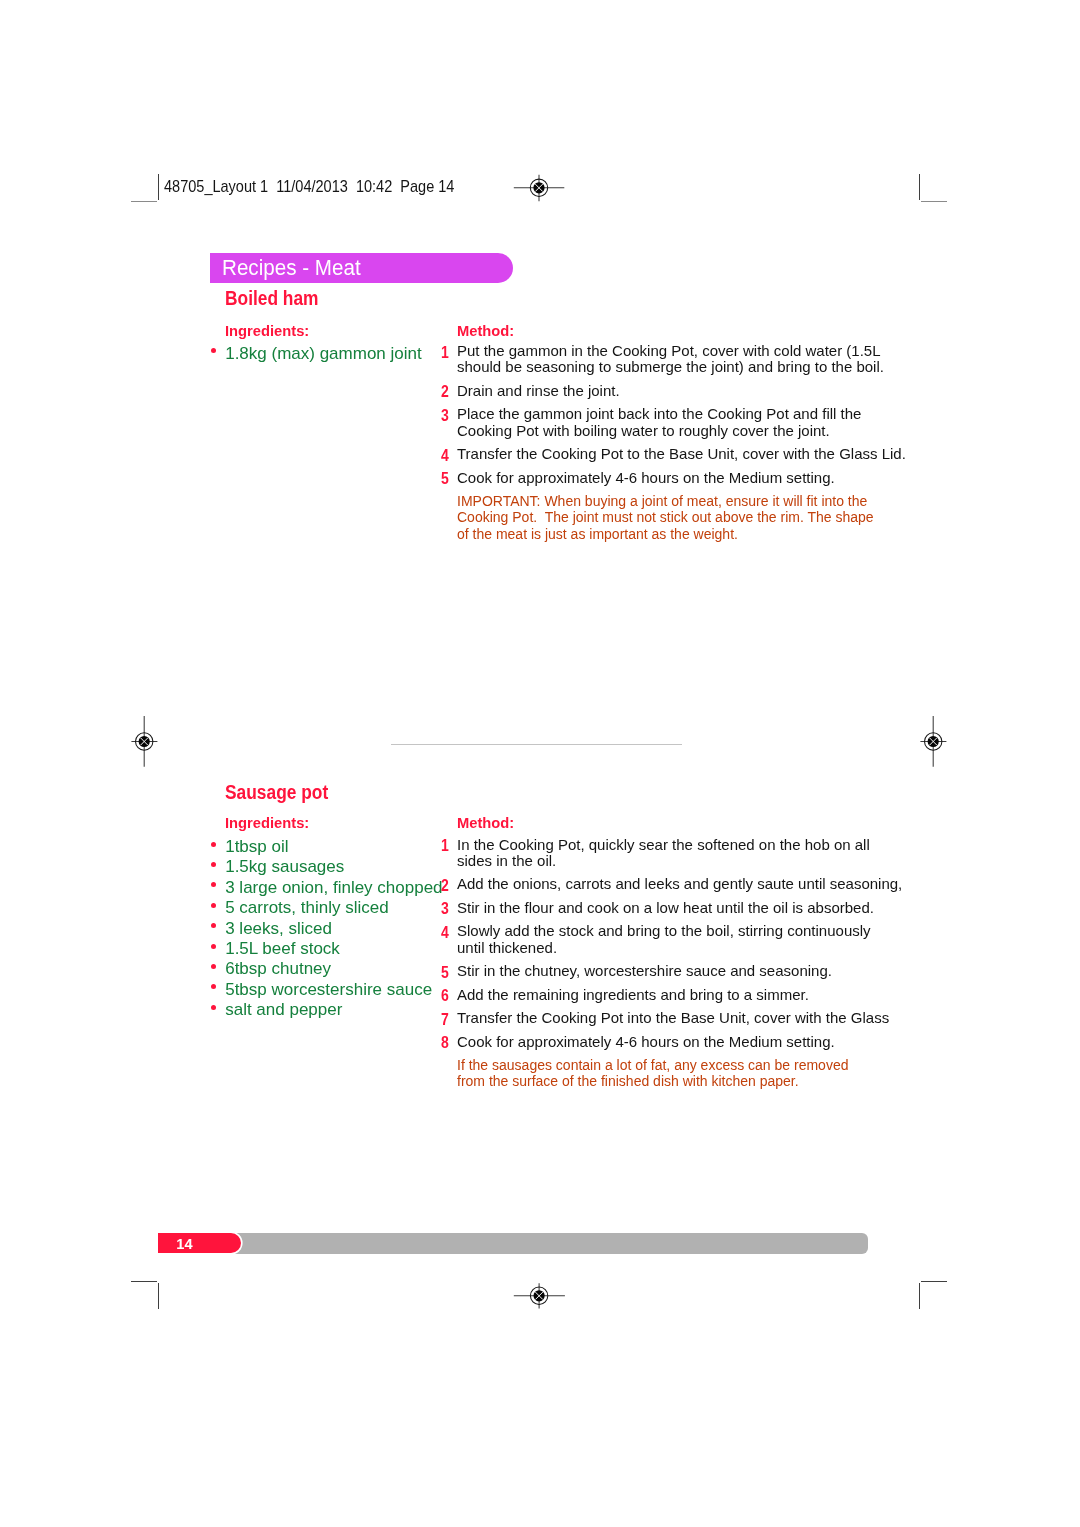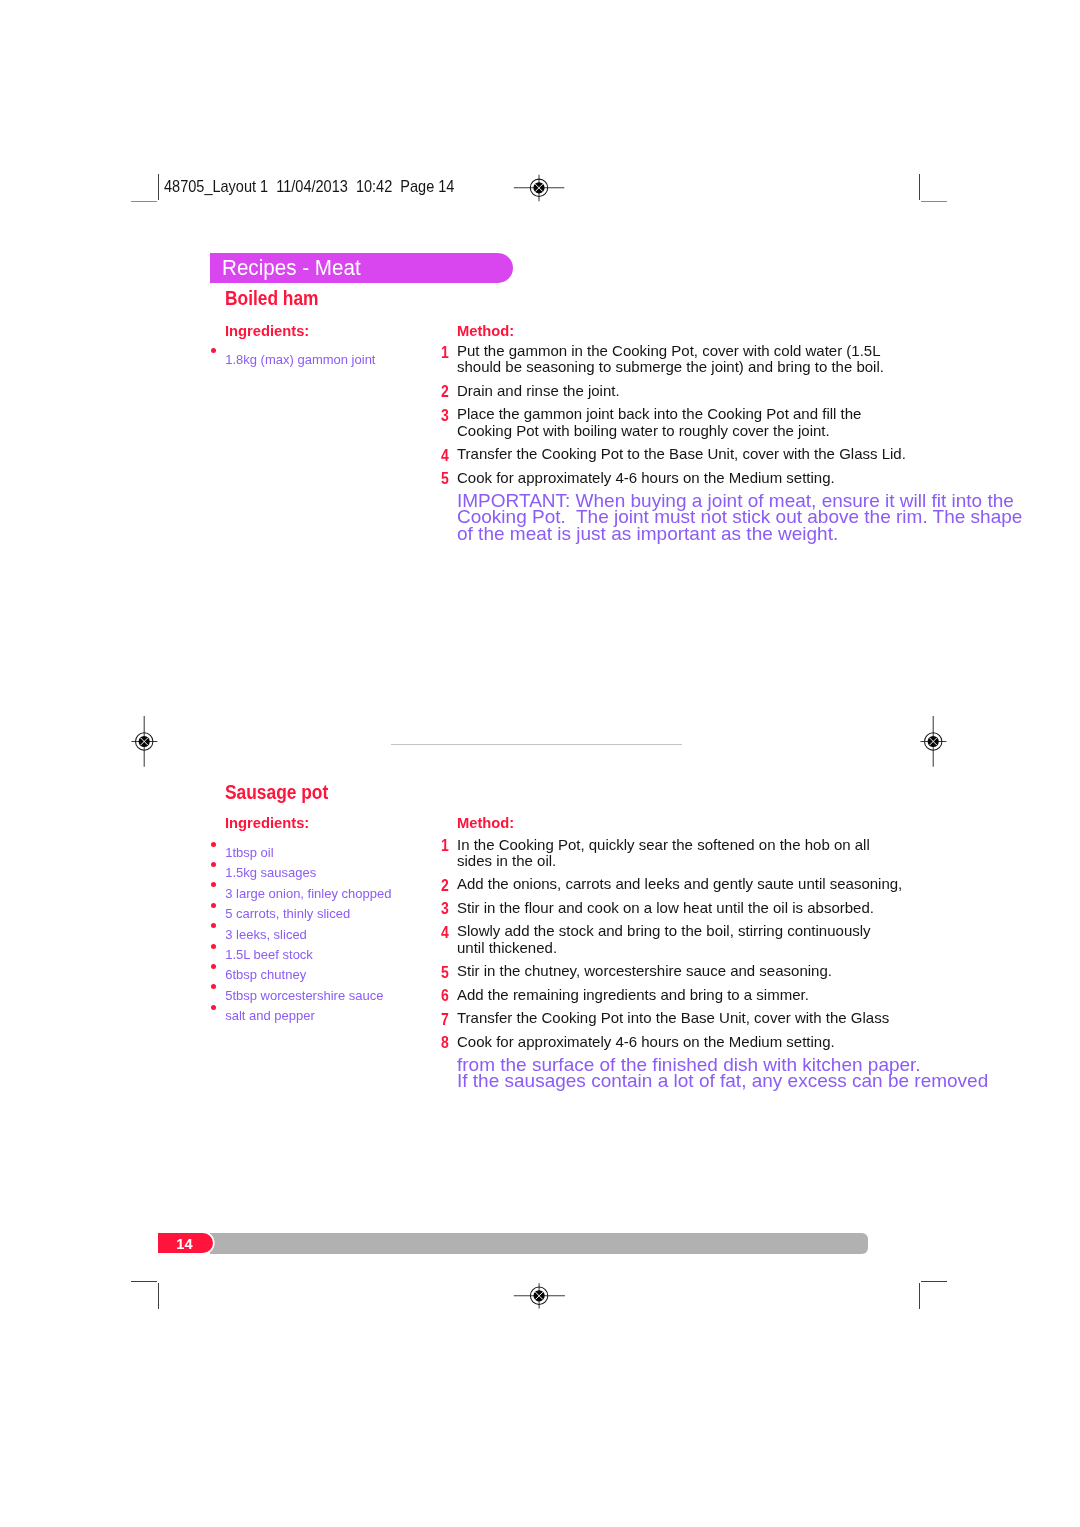--- a/index.html
+++ b/index.html
@@ -27,38 +27,38 @@
 
   
   .chead{position:absolute;color:#ff143c;font-size:15.5px;font-weight:bold;white-space:nowrap;
        transform:scaleX(.95);transform-origin:0 50%;}
 
   
   .ingr{position:absolute;}
   .ingr .row{position:relative;height:20.4px;}
   .ingr .bul{position:absolute;left:0;top:4.7px;width:5px;height:5px;border-radius:50%;
        background:#ff143c;}
-  .ingr .txt{position:absolute;left:14.6px;top:8px;font-size:13px;color:#8b5cf6;
+  .ingr .txt{position:absolute;left:14.6px;top:0;font-size:17px;color:#15803d;
        white-space:nowrap;}
 
   
   .meth{position:absolute;}
   .meth .step{position:relative;margin-bottom:7.3px;}
   .meth .num{position:absolute;left:-0.9px;top:0.5px;width:13px;color:#ff143c;font-size:16.1px;
        font-weight:bold;text-align:left;line-height:16.2px;transform:scaleX(.87);transform-origin:0 50%;}
   .meth .body{margin-left:15px;font-size:15px;color:#151515;line-height:16.2px;}
-  .meth .note{margin-left:15px;font-size:19px;color:#8b5cf6;line-height:16.2px;}
+  .meth .note{margin-left:15px;font-size:14px;color:#c2410c;line-height:16.2px;}
   .meth .ln{display:block;white-space:pre;}
 
   
   .divider{position:absolute;background:#c4c4c4;height:1.6px;}
 
   
   .footbar{position:absolute;background:#b1b1b1;border-radius:0 6px 6px 0;}
-  .pagebadge{position:absolute;background:#ff143c;border-radius:0 10px 10px 0;box-shadow:0 0 0 1.6px #fff;}
+  .pagebadge{position:absolute;background:#ff143c;border-radius:0 10px 10px 0;box-shadow:0 0 0 1.6px #fff;padding-left:28px;}
   .pagebadge span{position:absolute;color:#ffffff;font-size:14.6px;font-weight:bold;}
 </style>
 </head>
 <body>
 
 <div class="page">
 
   <div>
     <div class="cm" style="left:157.8px;top:174.3px;width:1.2px;height:25.4px;"></div>
     <div class="cm dim" style="left:131px;top:201.1px;width:25.8px;height:1.2px;"></div>
@@ -280,22 +280,22 @@
         </div>
       </div>
       <div class="step">
         <span class="num">8</span>
         <div class="body">
           <span class="ln">Cook for approximately 4-6 hours on the Medium setting.</span>
         </div>
       </div>
       <div class="step">
         <div class="note">
+          <span class="ln">If the sausages contain a lot of fat, any excess can be removed</span>
           <span class="ln">from the surface of the finished dish with kitchen paper.</span>
-          <span class="ln">If the sausages contain a lot of fat, any excess can be removed</span>
         </div>
       </div>
     </div>
 
   <div class="footbar" style="left:210px;top:1233px;width:658px;height:20.6px;"></div>
   <div class="pagebadge" style="left:157.9px;top:1233.3px;width:54.9px;height:19.9px;">
     <span style="left:18.4px;top:2.4px;">14</span>
   </div>
 
 </div>

